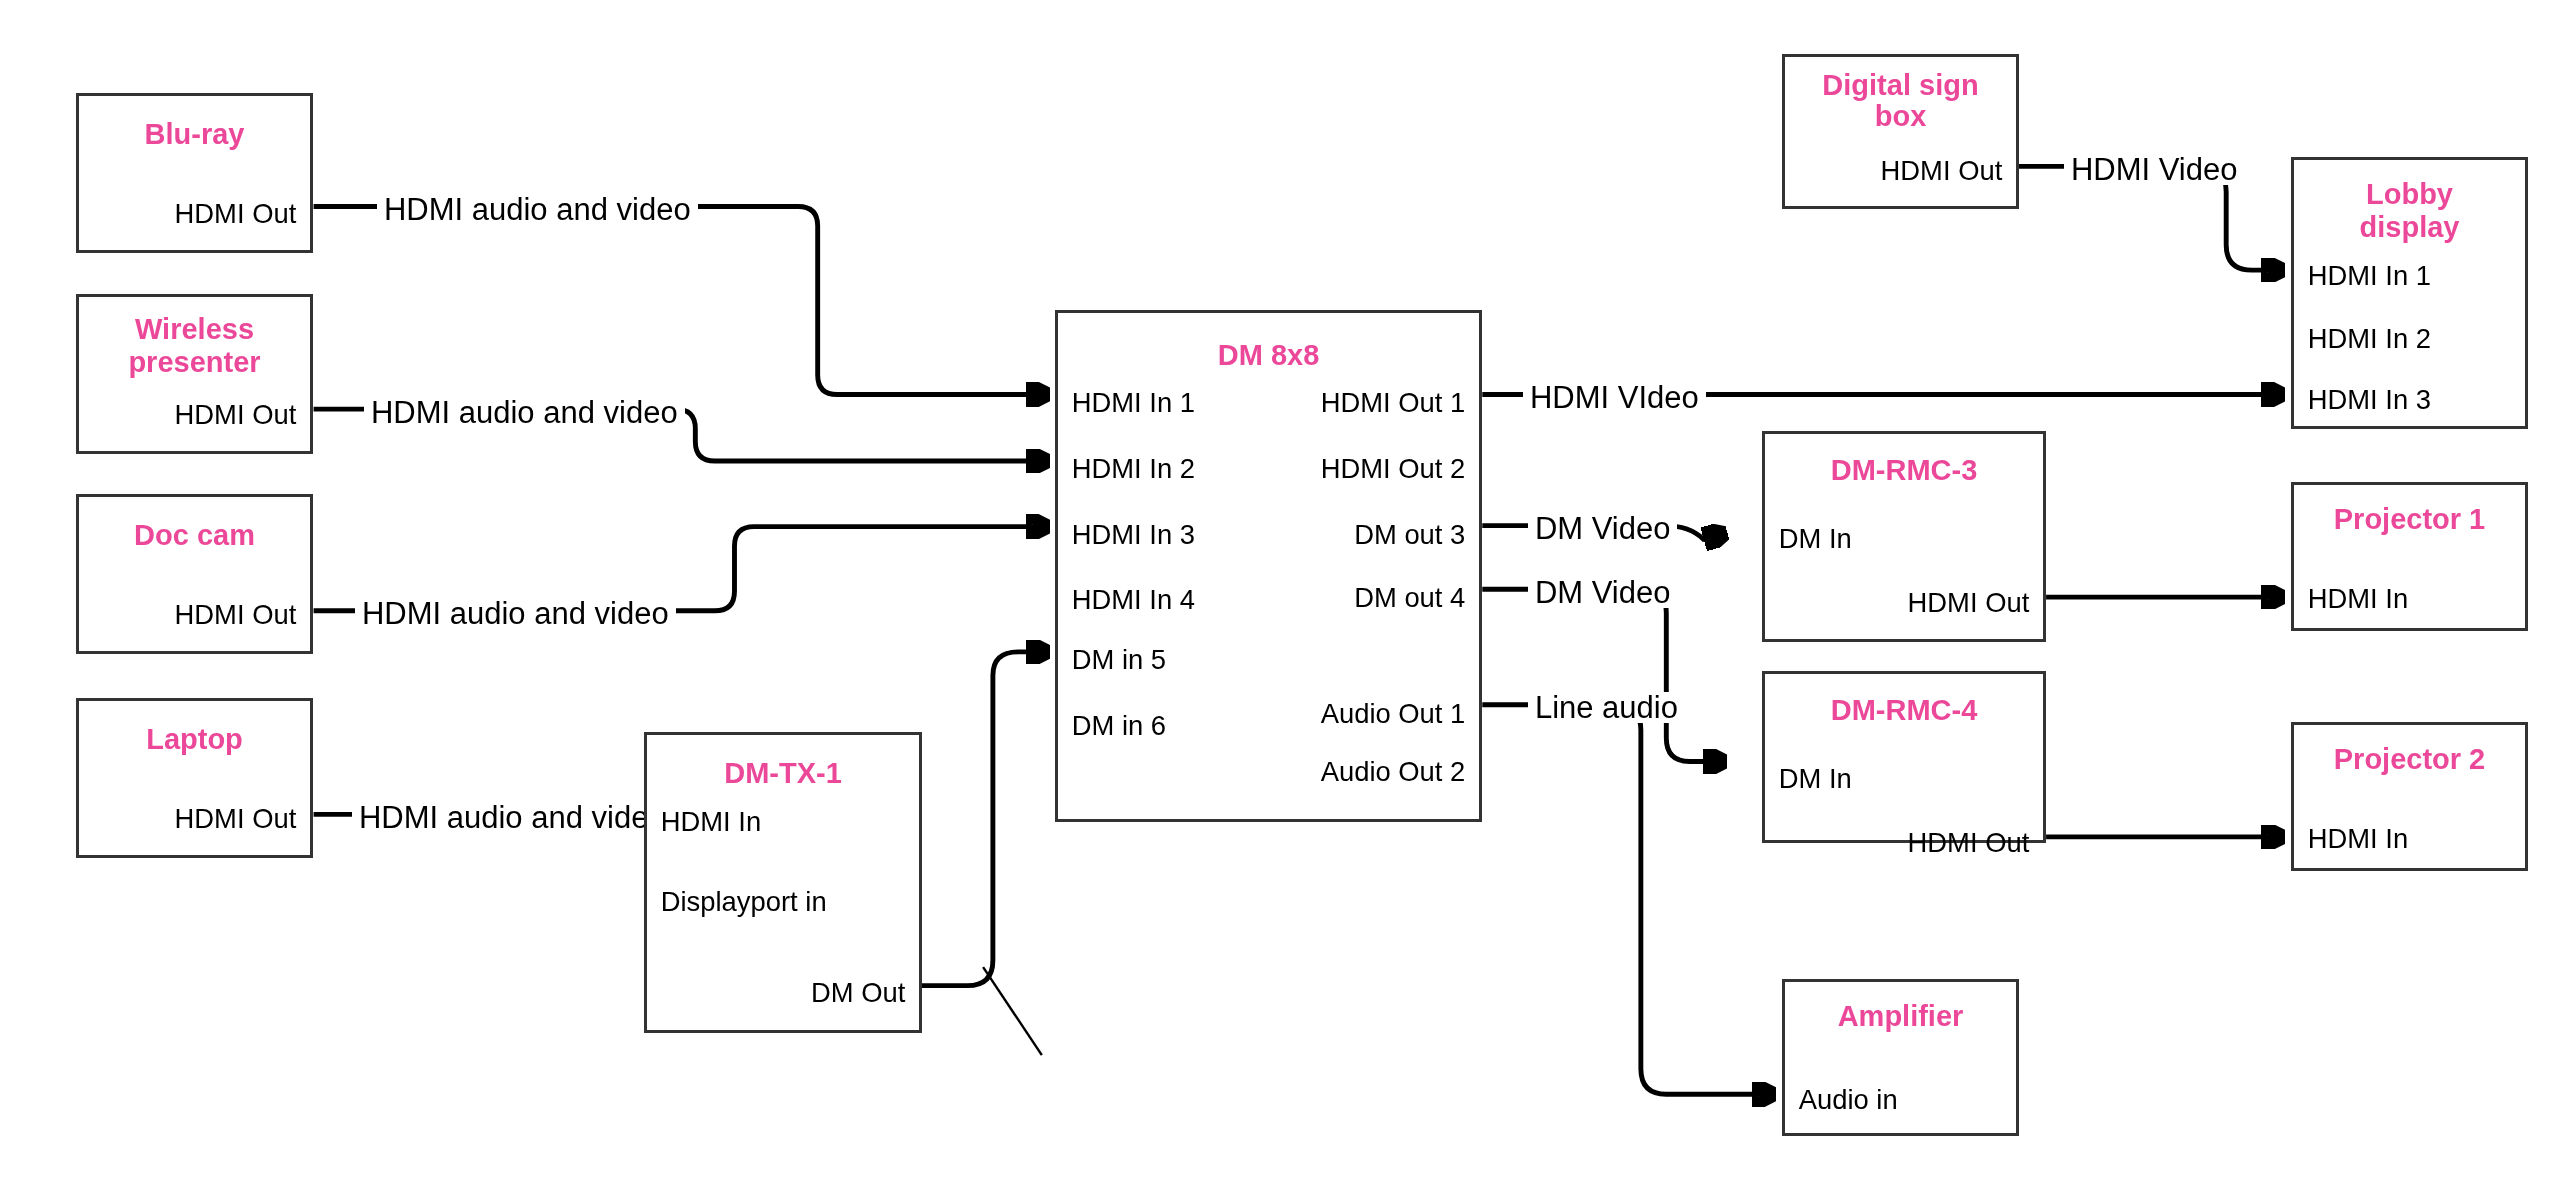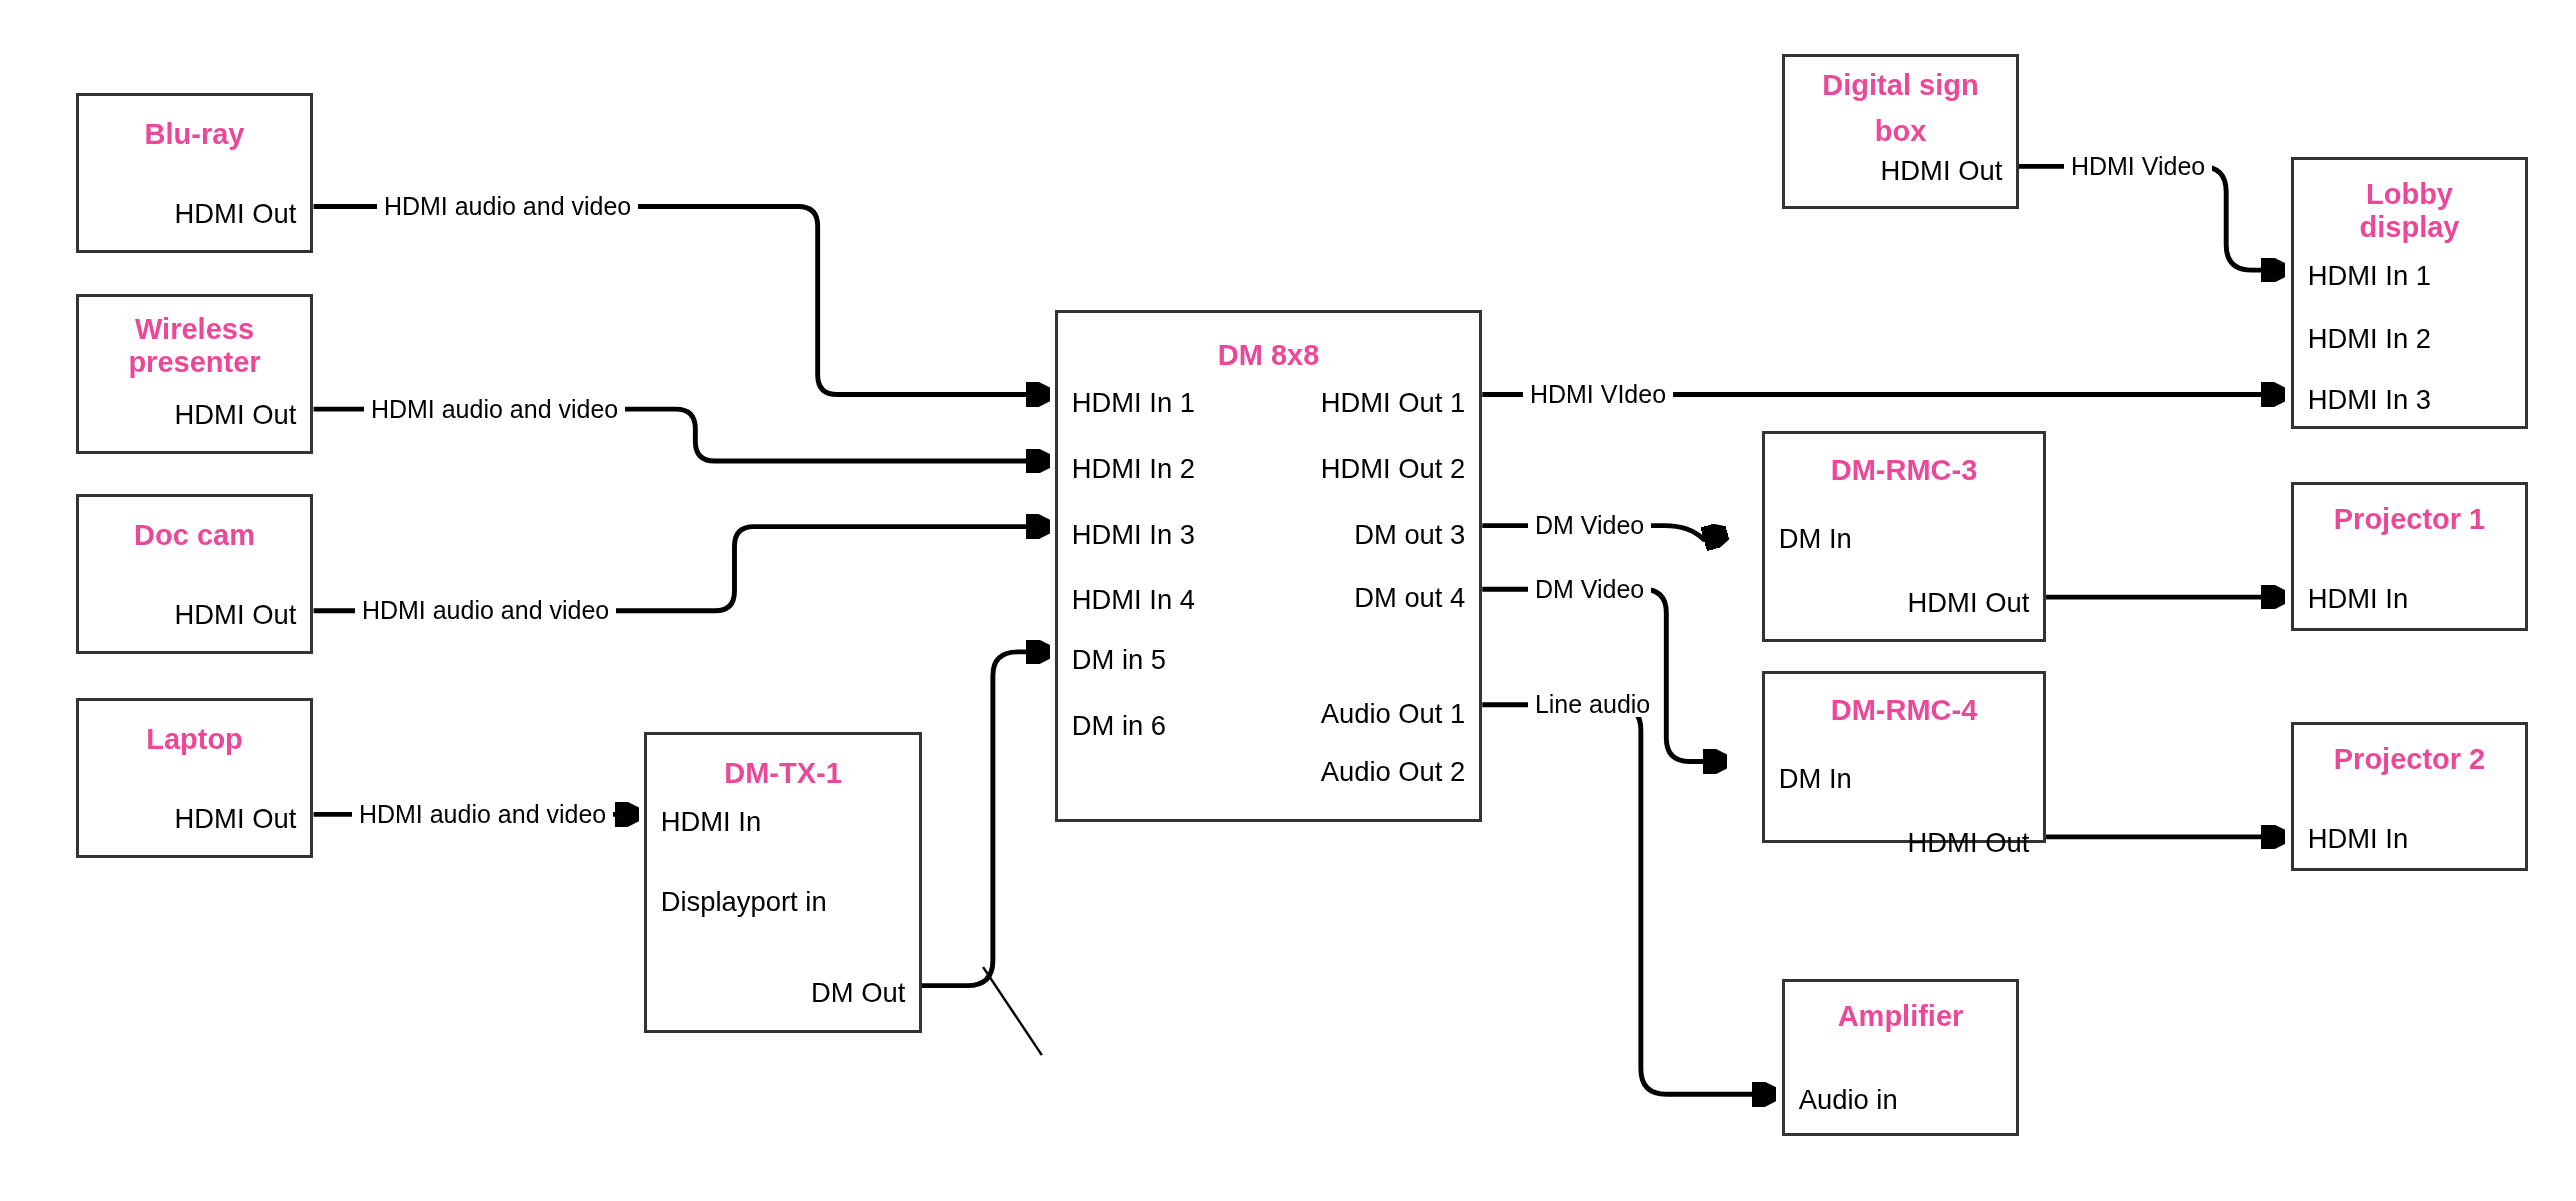--- a/index.html
+++ b/index.html
@@ -56,21 +56,21 @@
     display: flex;
     align-items: center;
     justify-content: center;
     line-height: 1.18;
     z-index: 5;
   }
 
   
   .edge-label {
     position: absolute;
-    font-size: 25px;
+    font-size: 31px;
     color: #000000;
     white-space: nowrap;
     background: #ffffff;
     padding: 0 6.9px;
     line-height: 1;
     z-index: 4;
   }
 
   
   #wires {
@@ -164,21 +164,21 @@
     <div class="port right" style="top:76px;">HDMI Out 1</div>
     <div class="port right" style="top:142px;">HDMI Out 2</div>
     <div class="port right" style="top:208px;">DM out 3</div>
     <div class="port right" style="top:271px;">DM out 4</div>
     <div class="port right" style="top:387px;">Audio Out 1</div>
     <div class="port right" style="top:445px;">Audio Out 2</div>
   </div>
 
   <div class="node" style="left:1782px; top:54px; width:237px; height:155px;">
     <div class="title" style="top:11.7px;">Digital sign</div>
-    <div class="title" style="top:58px;">box</div>
+    <div class="title" style="top:43px;">box</div>
     <div class="port right" style="top:100px;">HDMI Out</div>
   </div>
 
   <div class="node" style="left:2291px; top:157px; width:237px; height:272px;">
     <div class="title" style="top:17.6px;">Lobby</div>
     <div class="title" style="top:51px;">display</div>
     <div class="port left" style="top:102px;">HDMI In 1</div>
     <div class="port left" style="top:165px;">HDMI In 2</div>
     <div class="port left" style="top:226px;">HDMI In 3</div>
   </div>

